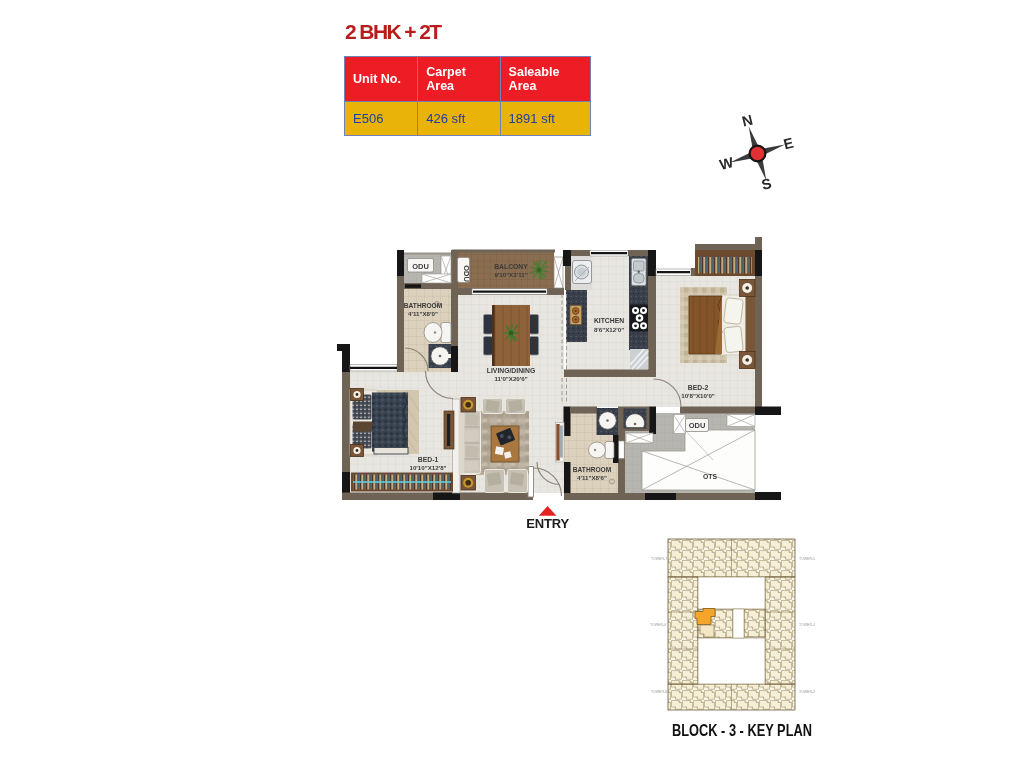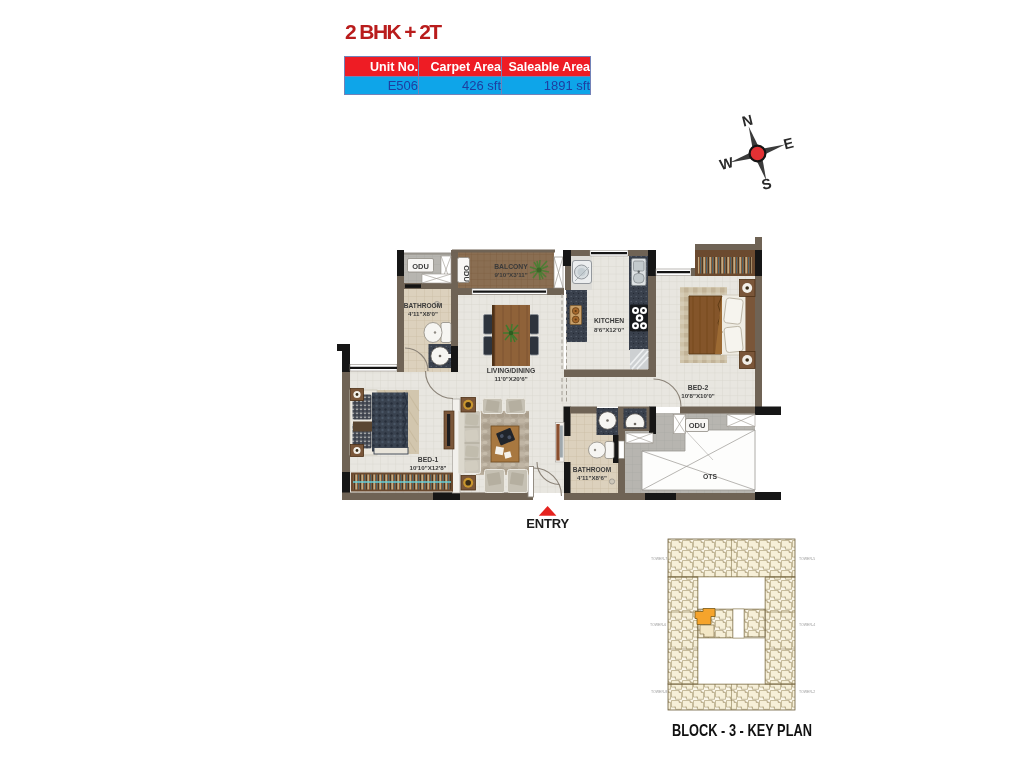--- a/index.html
+++ b/index.html
@@ -1,22 +1,22 @@
 <!DOCTYPE html>
 <html><head>
 <meta charset="utf-8">
 <style>
   html,body{margin:0;padding:0;background:#ffffff;width:1024px;height:768px;overflow:hidden;}
   body{font-family:"Liberation Sans", sans-serif;position:relative;}
   .abs{position:absolute;}
   #title{left:345px;top:20px;font-size:21px;font-weight:bold;color:#b91c1c;letter-spacing:-1.6px;}
   table.info{border-collapse:collapse;left:344px;top:56px;width:247px;}
-  table.info td{border:1px solid #7282b8;text-align:right;padding:0;margin-top:28px;}
+  table.info td{border:1px solid #7282b8;text-align:left;padding:8px;margin-top:28px;}
   tr.hd td{background:#ee1c24;color:#ffffff;font-weight:bold;font-size:12.5px;height:19px;}
-  tr.bd td{color:#1e3ea0;font-size:13px;height:17px;background:#0ea5e9;}
+  tr.bd td{color:#1e3ea0;font-size:13px;height:17px;background:#eab308;}
 </style>
 </head>
 <body>
 
 <div id="title" class="abs">2 BHK + 2T</div>
 
 <table class="info abs">
 <tbody>
       <tr class="hd">
         <td style="width:73px">Unit No.</td>

